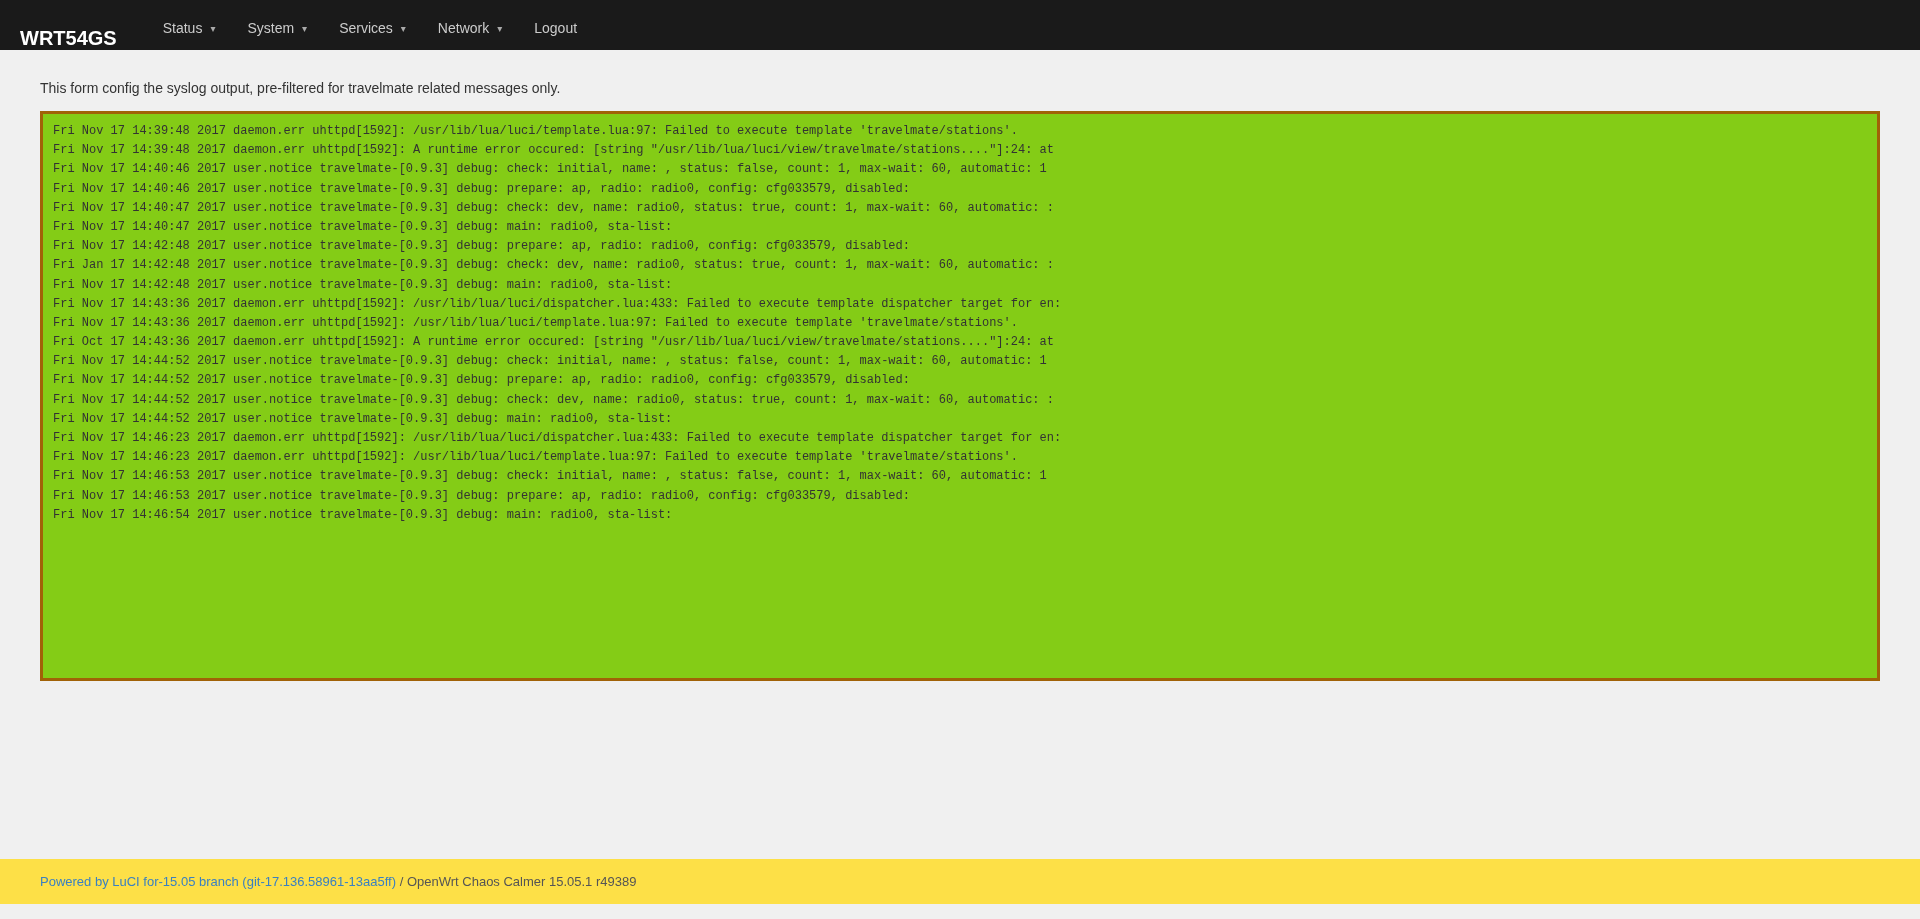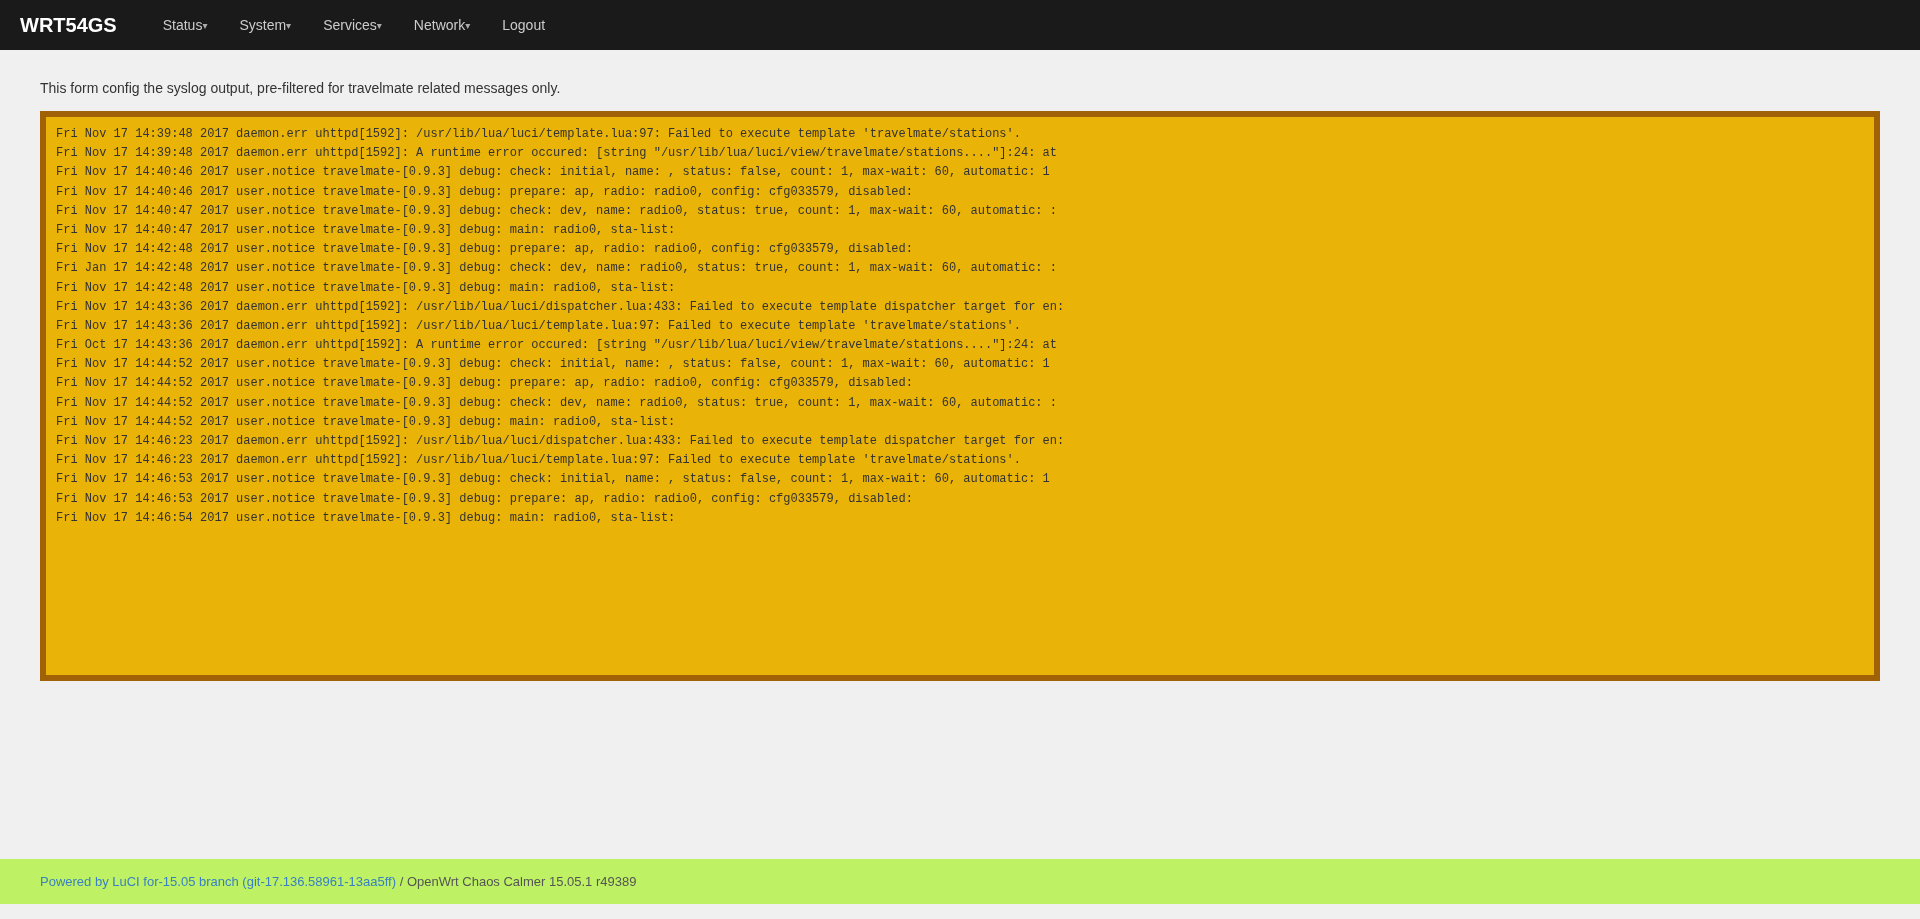--- a/index.html
+++ b/index.html
@@ -13,22 +13,22 @@
       font-size: 14px;
       background-color: #f0f0f0;
       color: #333;
     }
 
     
     .navbar {
       background-color: #1a1a1a;
       color: #fff;
       display: flex;
-      align-items: center;
-      padding: 16px 20px;
+      align-items: flex-end;
+      padding: 0 20px;
       height: 50px;
     }
 
     .navbar-brand {
       font-size: 20px;
       font-weight: bold;
       color: #fff;
       margin-right: 30px;
       text-decoration: none;
     }
@@ -42,21 +42,21 @@
     .nav-item {
       position: relative;
     }
 
     .nav-link {
       color: #ccc;
       text-decoration: none;
       padding: 14px 16px;
       display: flex;
       align-items: center;
-      gap: 0;
+      gap: 8px;
       cursor: pointer;
       font-size: 14px;
     }
 
     .nav-link .caret {
       font-size: 10px;
       color: #aaa;
     }
 
     
@@ -67,22 +67,22 @@
     }
 
     .description {
       color: #333;
       font-size: 14px;
       margin-bottom: 15px;
     }
 
     
     .log-container {
-      background-color: #eab308;
-      border: 6px solid #a16207;
+      background-color: #84cc16;
+      border: 3px solid #a16207;
       width: 100%;
       height: 570px;
       overflow: auto;
       font-family: 'Courier New', Courier, monospace;
       font-size: 12px;
       position: relative;
     }
 
     .log-content {
       padding: 8px 10px;
@@ -108,21 +108,21 @@
     .log-container::-webkit-scrollbar-thumb {
       background: #aaa;
       border: 2px solid #f0f0f0;
     }
 
     
     .footer {
       padding: 15px 40px;
       font-size: 13px;
       color: #555;
-      background-color: #bef264;
+      background-color: #fde047;
     }
 
     .footer a {
       color: #3a80c1;
       text-decoration: none;
     }
   </style>
 </head>
 <body>
 

